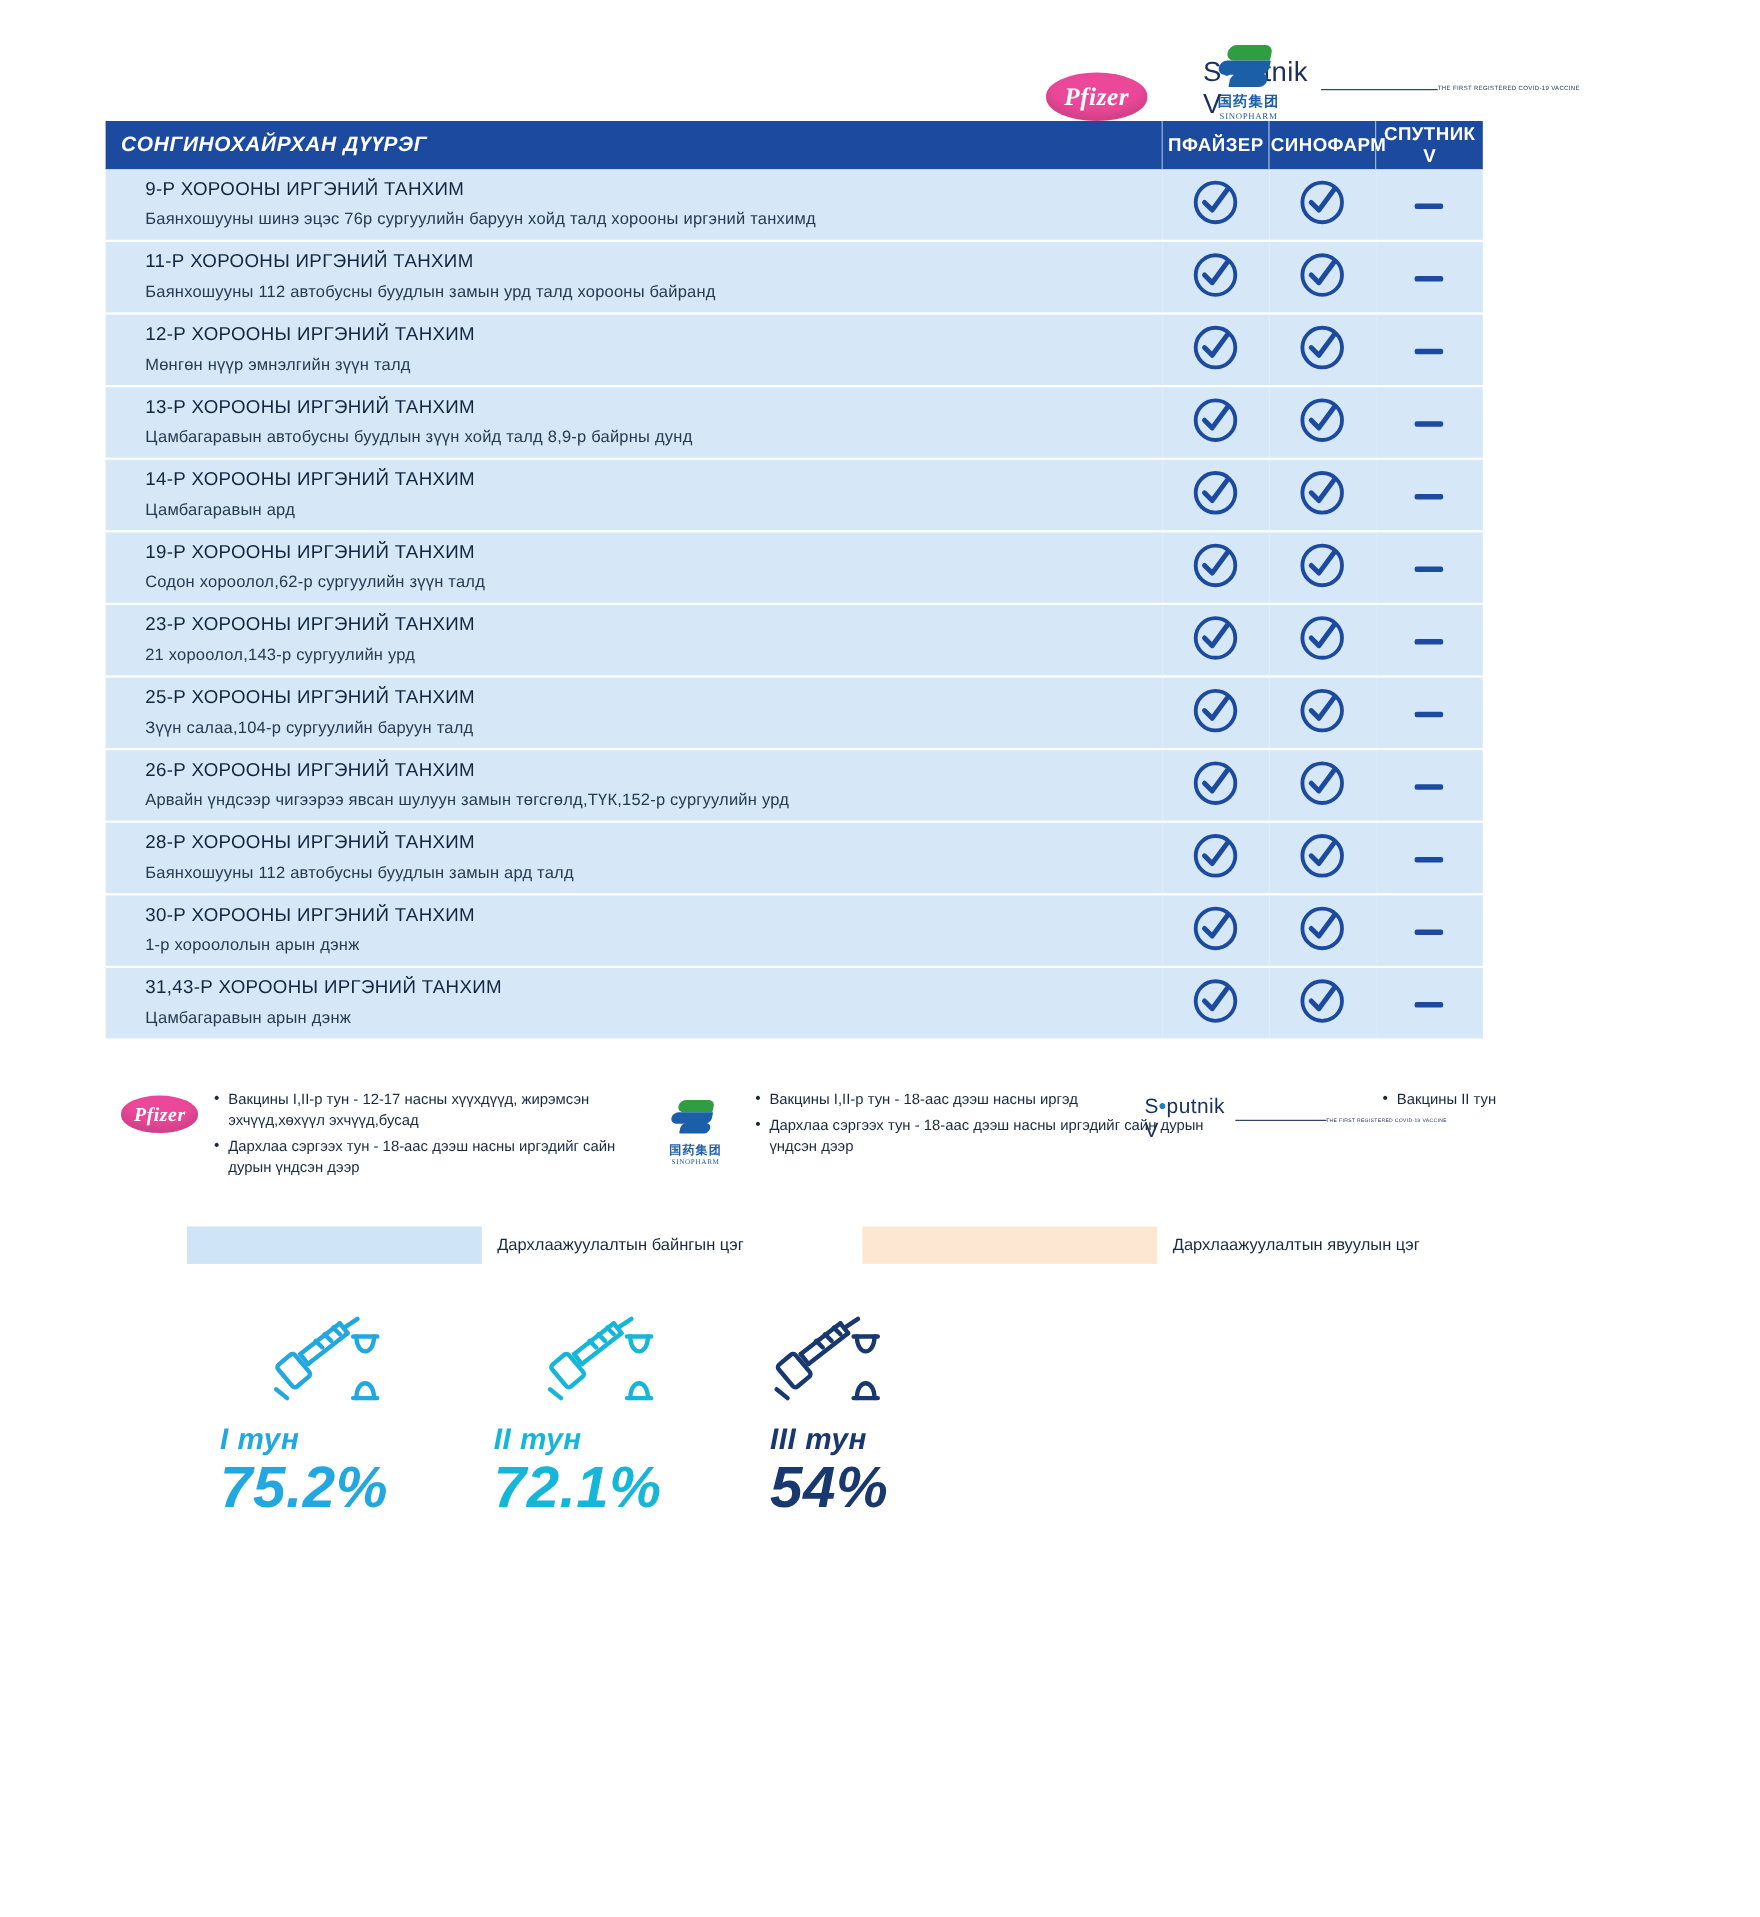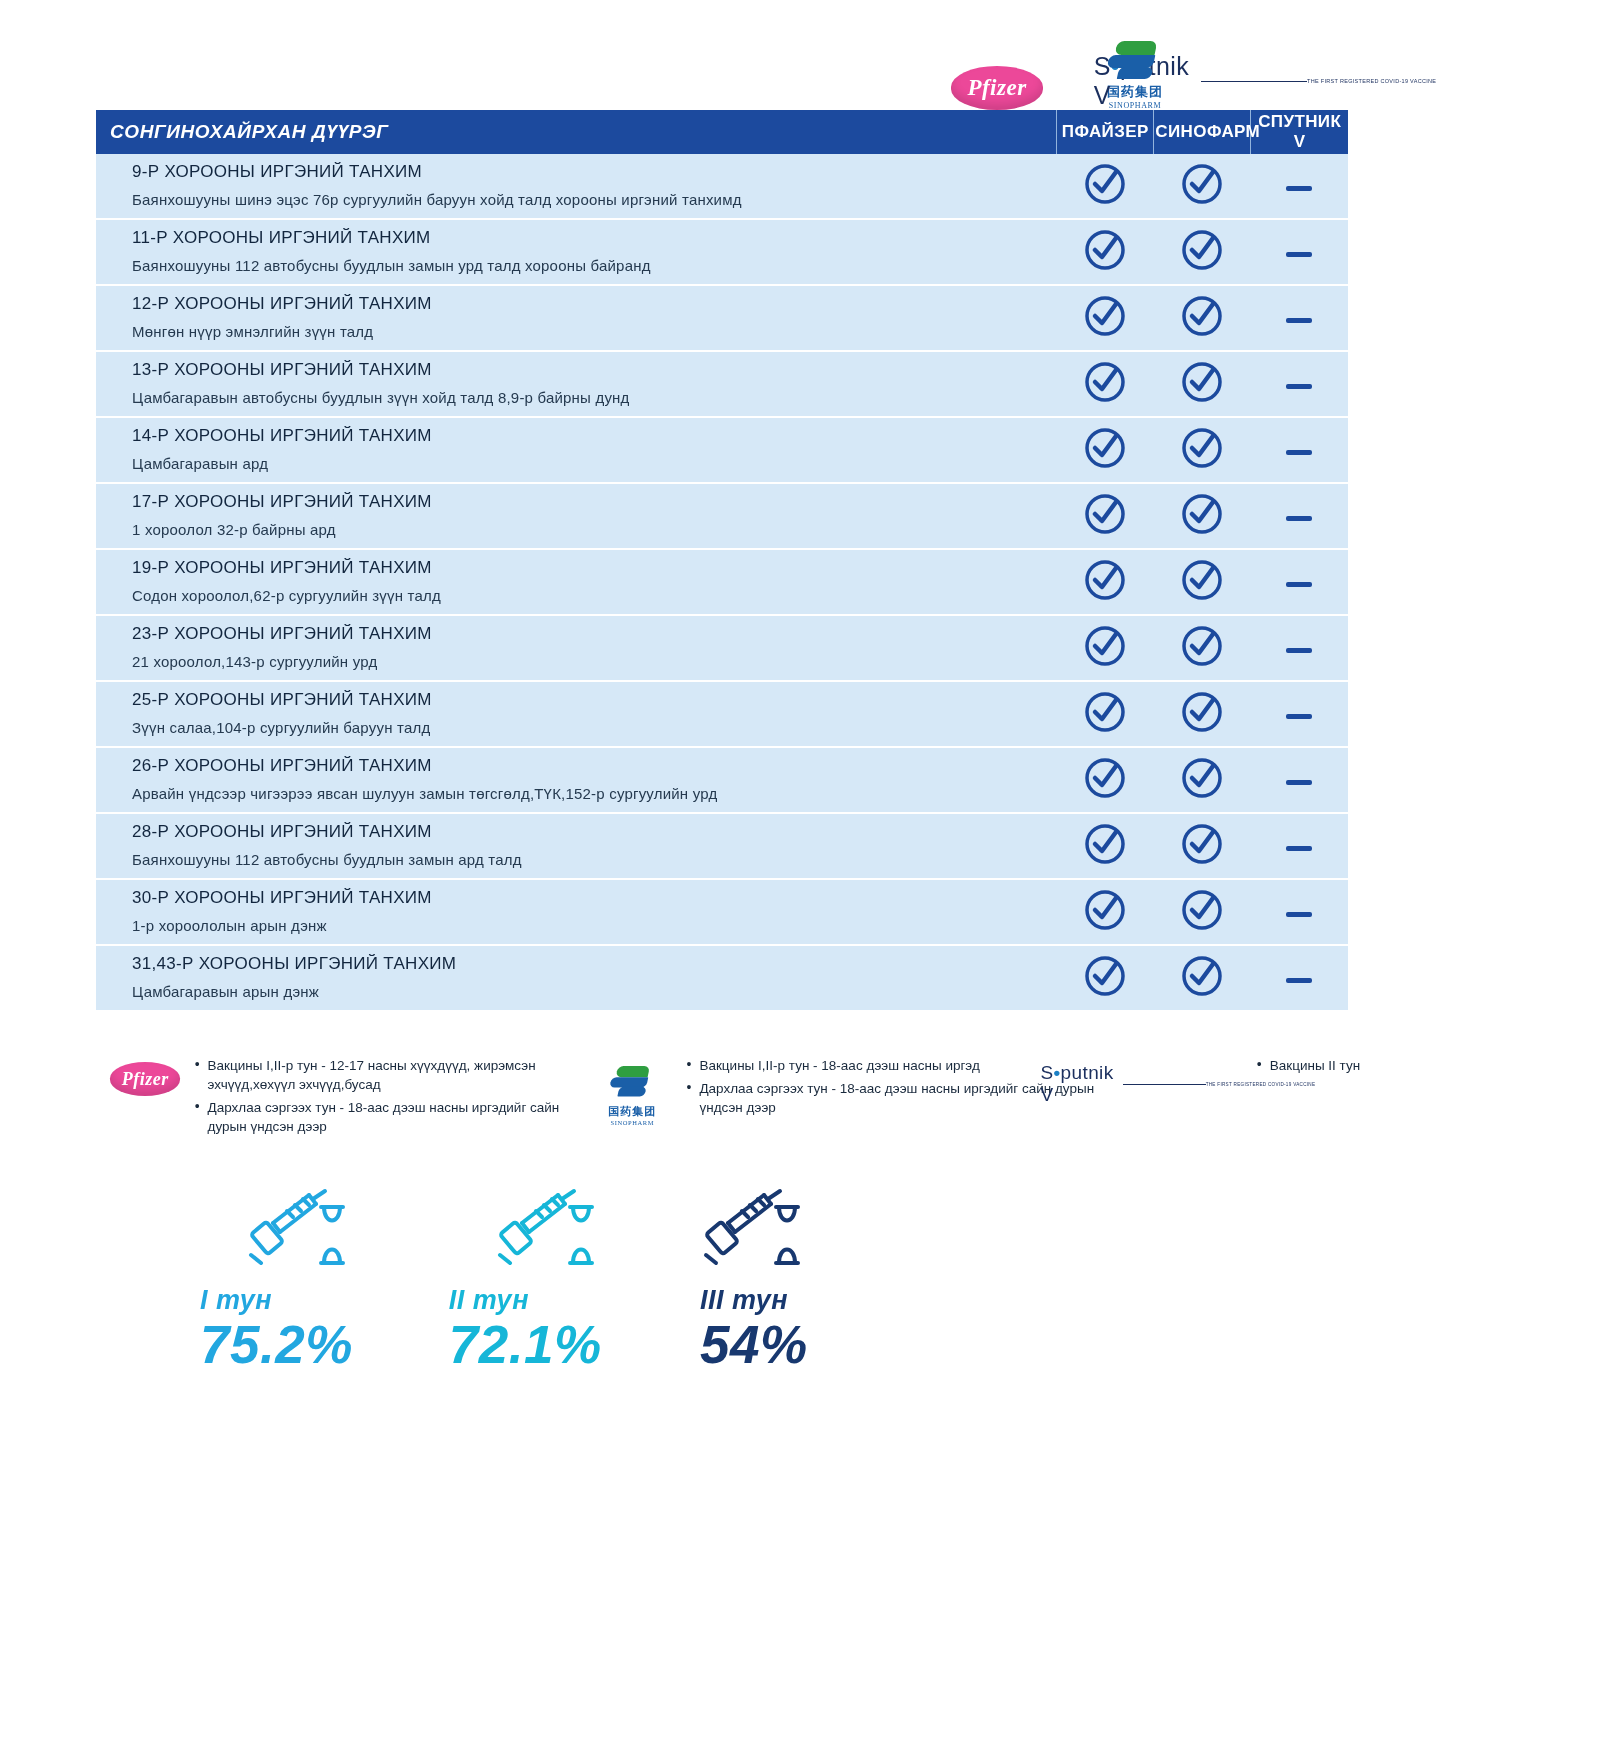--- a/index.html
+++ b/index.html
@@ -308,35 +308,20 @@
                 <path d="M12 22 L19 29 L33 10" fill="none" stroke="#1c4a9e" stroke-width="4.5" stroke-linecap="round" stroke-linejoin="round"></path>
               </svg></td>
             <td class="mark"><svg width="44" height="44" viewBox="0 0 44 44">
                 <circle cx="22" cy="22" r="18" fill="none" stroke="#1c4a9e" stroke-width="3.5"></circle>
                 <path d="M12 22 L19 29 L33 10" fill="none" stroke="#1c4a9e" stroke-width="4.5" stroke-linecap="round" stroke-linejoin="round"></path>
               </svg></td>
             <td class="mark"><span class="dash"></span></td>
           </tr>
           <tr>
             <td class="loc">
-              <div class="name">17-Р ХОРООНЫ ИРГЭНИЙ ТАНХИМ</div>
-              <div class="addr">1 хороолол 32-р байрны ард</div>
-            </td>
-            <td class="mark"><svg width="44" height="44" viewBox="0 0 44 44">
-                <circle cx="22" cy="22" r="18" fill="none" stroke="#1c4a9e" stroke-width="3.5"></circle>
-                <path d="M12 22 L19 29 L33 10" fill="none" stroke="#1c4a9e" stroke-width="4.5" stroke-linecap="round" stroke-linejoin="round"></path>
-              </svg></td>
-            <td class="mark"><svg width="44" height="44" viewBox="0 0 44 44">
-                <circle cx="22" cy="22" r="18" fill="none" stroke="#1c4a9e" stroke-width="3.5"></circle>
-                <path d="M12 22 L19 29 L33 10" fill="none" stroke="#1c4a9e" stroke-width="4.5" stroke-linecap="round" stroke-linejoin="round"></path>
-              </svg></td>
-            <td class="mark"><span class="dash"></span></td>
-          </tr>
-          <tr>
-            <td class="loc">
               <div class="name">19-Р ХОРООНЫ ИРГЭНИЙ ТАНХИМ</div>
               <div class="addr">Содон хороолол,62-р сургуулийн зүүн талд</div>
             </td>
             <td class="mark"><svg width="44" height="44" viewBox="0 0 44 44">
                 <circle cx="22" cy="22" r="18" fill="none" stroke="#1c4a9e" stroke-width="3.5"></circle>
                 <path d="M12 22 L19 29 L33 10" fill="none" stroke="#1c4a9e" stroke-width="4.5" stroke-linecap="round" stroke-linejoin="round"></path>
               </svg></td>
             <td class="mark"><svg width="44" height="44" viewBox="0 0 44 44">
                 <circle cx="22" cy="22" r="18" fill="none" stroke="#1c4a9e" stroke-width="3.5"></circle>
                 <path d="M12 22 L19 29 L33 10" fill="none" stroke="#1c4a9e" stroke-width="4.5" stroke-linecap="round" stroke-linejoin="round"></path>
@@ -491,20 +476,31 @@
       </div>
       <div class="legend-list">
         <div class="li">
             <span class="bullet">•</span>
             <span>Вакцины II тун</span>
           </div>
       </div>
     </div>
   </div>
 
+  <div class="swatches">
+    <div class="sw-item">
+      <div class="sw-box blue"></div>
+      <div class="sw-label">Дархлаажуулалтын байнгын цэг</div>
+    </div>
+    <div class="sw-gap"></div>
+    <div class="sw-item">
+      <div class="sw-box peach"></div>
+      <div class="sw-label">Дархлаажуулалтын явуулын цэг</div>
+    </div>
+  </div>
 
   <div class="doses">
 
     <div class="dose d1">
       <svg width="110" height="92" viewBox="0 0 110 92">
         <g stroke="#22a7e0" stroke-width="4" fill="none" stroke-linecap="round">
           <rect x="14" y="40" width="20" height="26" rx="3" transform="rotate(-40 24 53)"></rect>
           <path d="M30 38 L66 10"></path>
             <path d="M37 47 L73 19"></path>
           <path d="M30 38 L37 47"></path>

